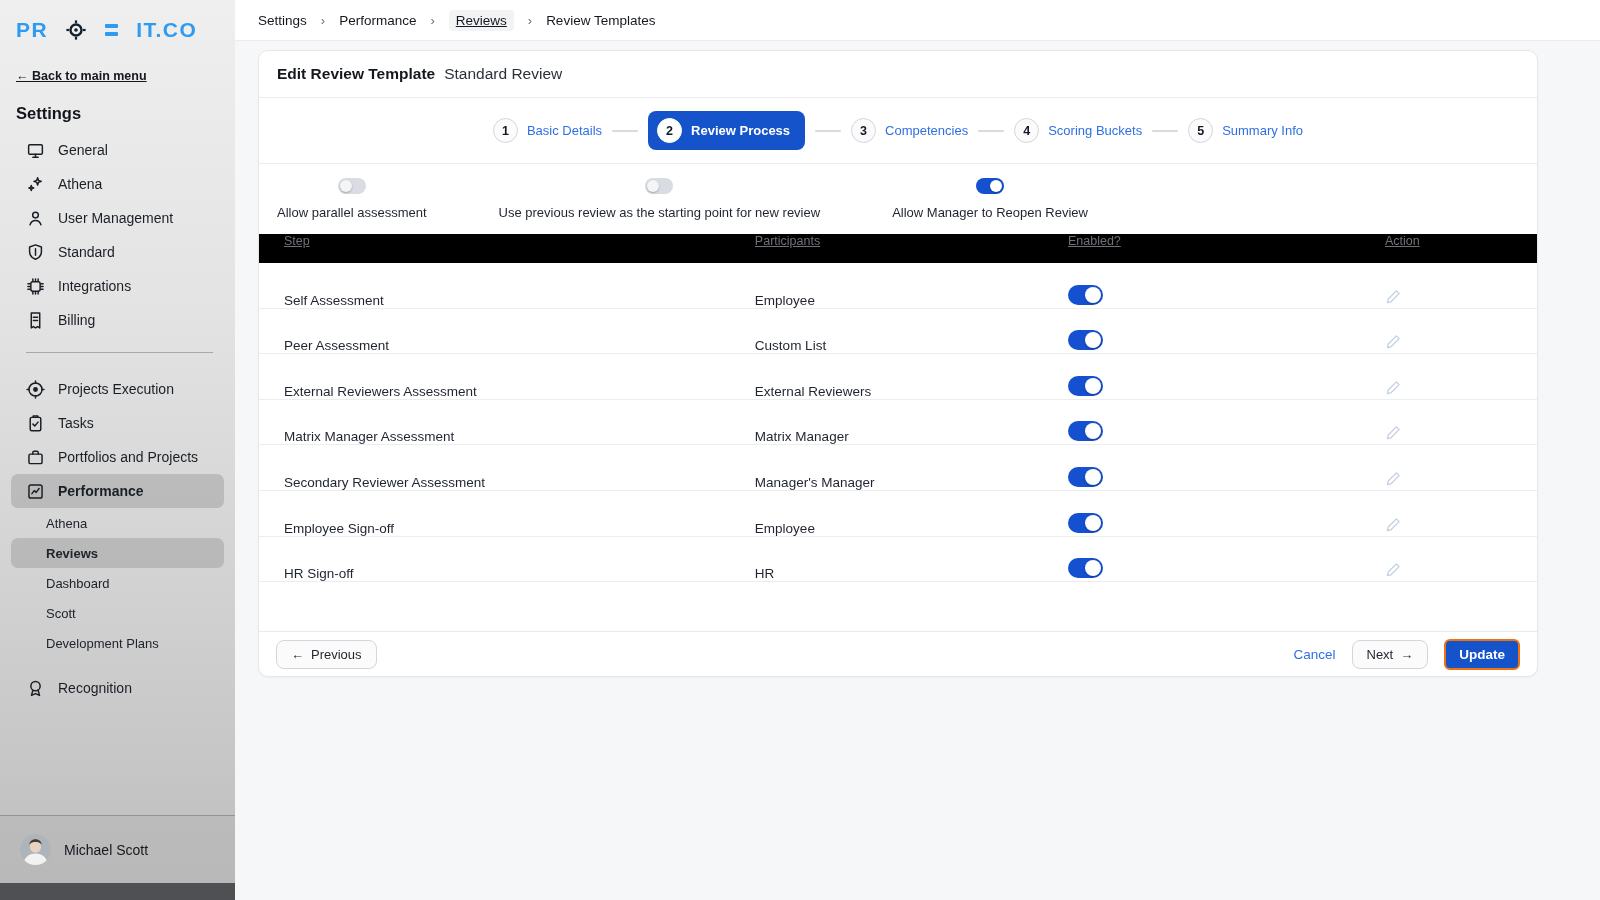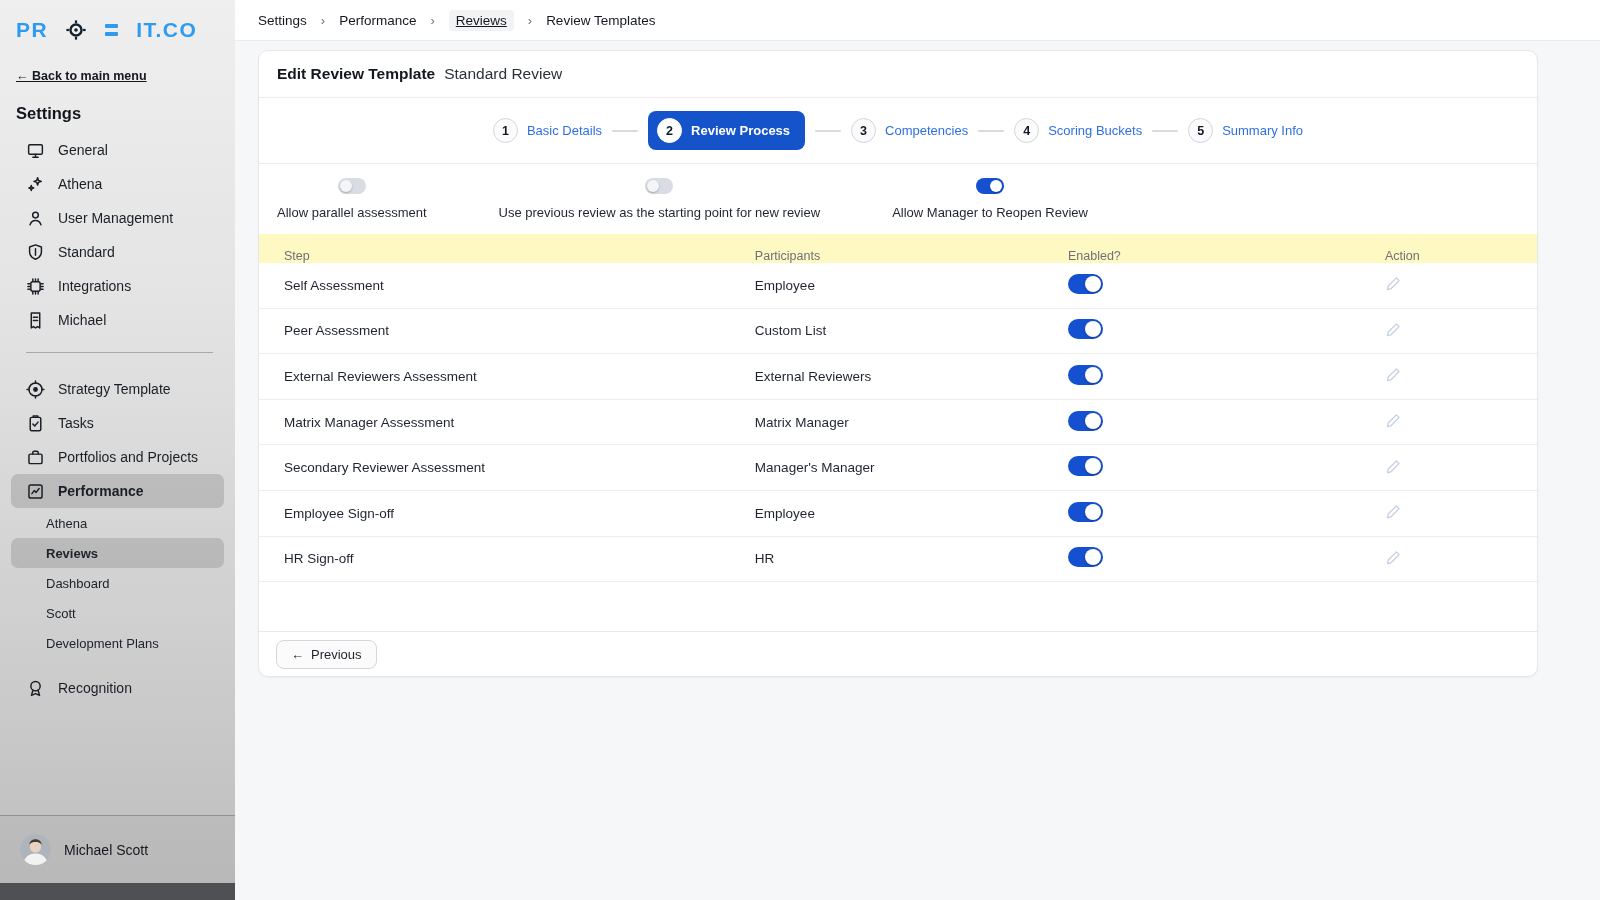--- a/index.html
+++ b/index.html
@@ -77,27 +77,27 @@
   .sw-sm::after { width:12px; height:12px; }
   .sw-lg { width:35px; height:20px; }
   .sw-lg::after { width:16px; height:16px; }
   .sw.on { background:var(--toggle-on,#1450cf); }
   .sw.on::after { right:2px; }
   .sw.off { background:#d9dce2; }
   .sw.off::after { left:2px; background:#f4f5f7; }
   .sw.muted { background:var(--toggle-muted,#7d9ddf); }
 
   
-  .tbl-head { height:29px; flex:0 0 29px; background:#fef9c3; display:flex; align-items:flex-end;
-    font-size:12.5px; color:#6e7178; }
+  .tbl-head { height:29px; flex:0 0 29px; background:#000000; display:flex; align-items:flex-start;
+    font-size:12.5px; color:#6e7178;text-decoration:underline; }
   .col-step { width:38.8%; padding-left:25px; }
   .col-part { width:24.5%; }
   .col-en { width:24.8%; }
   .col-act { flex:1; }
-  .tbl-row { height:45.6px; flex:0 0 45.6px; display:flex; align-items:center;
+  .tbl-row { height:45.6px; flex:0 0 45.6px; display:flex; align-items:flex-end;
     border-bottom:1px solid #ededf0; font-size:13.5px; color:#1f2430; background:#fff; }
   .pencil { cursor:pointer; display:inline-flex; }
 
   .card-spacer { flex:1; }
 
   
   .card-footer { height:45px; flex:0 0 45px; border-top:1px solid #e9e9ee;
     display:flex; align-items:center; padding:0 17px; }
   .btn { display:inline-flex; align-items:center; gap:7px; font-size:13px; font-weight:500;
     color:#1f242c; background:#fbfbfc; border:1px solid #d5d5da; border-radius:8px;
@@ -183,34 +183,34 @@
             </span>
        <span>Integrations</span>
      </div>
           <div class="side-item ">
        <span class="side-ic">
               <svg width="19" height="19" viewBox="0 0 18 18" fill="none" stroke="currentColor" stroke-width="1.4" stroke-linecap="round" stroke-linejoin="round">
                 <path d="M5 2h8v14l-2-1.3-2 1.3-2-1.3L5 16z"></path>
                 <path d="M7 6h4M7 9h4"></path>
               </svg>
             </span>
-       <span>Michael</span>
+       <span>Billing</span>
      </div>
         </div>
       <div class="side-divider"></div>
       <div id="menu-mid">
           <div class="side-item ">
        <span class="side-ic">
               <svg width="19" height="19" viewBox="0 0 18 18" fill="none" stroke="currentColor" stroke-width="1.4" stroke-linecap="round" stroke-linejoin="round">
                 <circle cx="9" cy="9" r="6.2"></circle>
                 <circle cx="9" cy="9" r="1.6" fill="currentColor"></circle>
                 <path d="M9 1v2M9 15v2M1 9h2M15 9h2"></path>
               </svg>
             </span>
-       <span>Strategy Template</span>
+       <span>Projects Execution</span>
      </div>
           <div class="side-item ">
        <span class="side-ic">
               <svg width="19" height="19" viewBox="0 0 18 18" fill="none" stroke="currentColor" stroke-width="1.4" stroke-linecap="round" stroke-linejoin="round">
                 <rect x="4" y="3.2" width="10" height="12.6" rx="1.4"></rect>
                 <path d="M6.8 3.2V2h4.4v1.2"></path>
                 <path d="M6.6 9.6l1.7 1.7 3.1-3.6"></path>
               </svg>
             </span>
        <span>Tasks</span>
@@ -446,18 +446,26 @@
    </div>
           </div>
 
         <div class="card-spacer"></div>
 
         <div class="card-footer">
           <button class="btn">
             <span>←</span>
             <span>Previous</span>
           </button>
+          <div class="footer-right">
+            <span class="link-cancel">Cancel</span>
+            <button class="btn">
+              <span>Next</span>
+              <span>→</span>
+            </button>
+            <button class="btn-update">Update</button>
+          </div>
         </div>
 
       </section>
     </div>
   </main>
 </div>
 
 </body></html>

